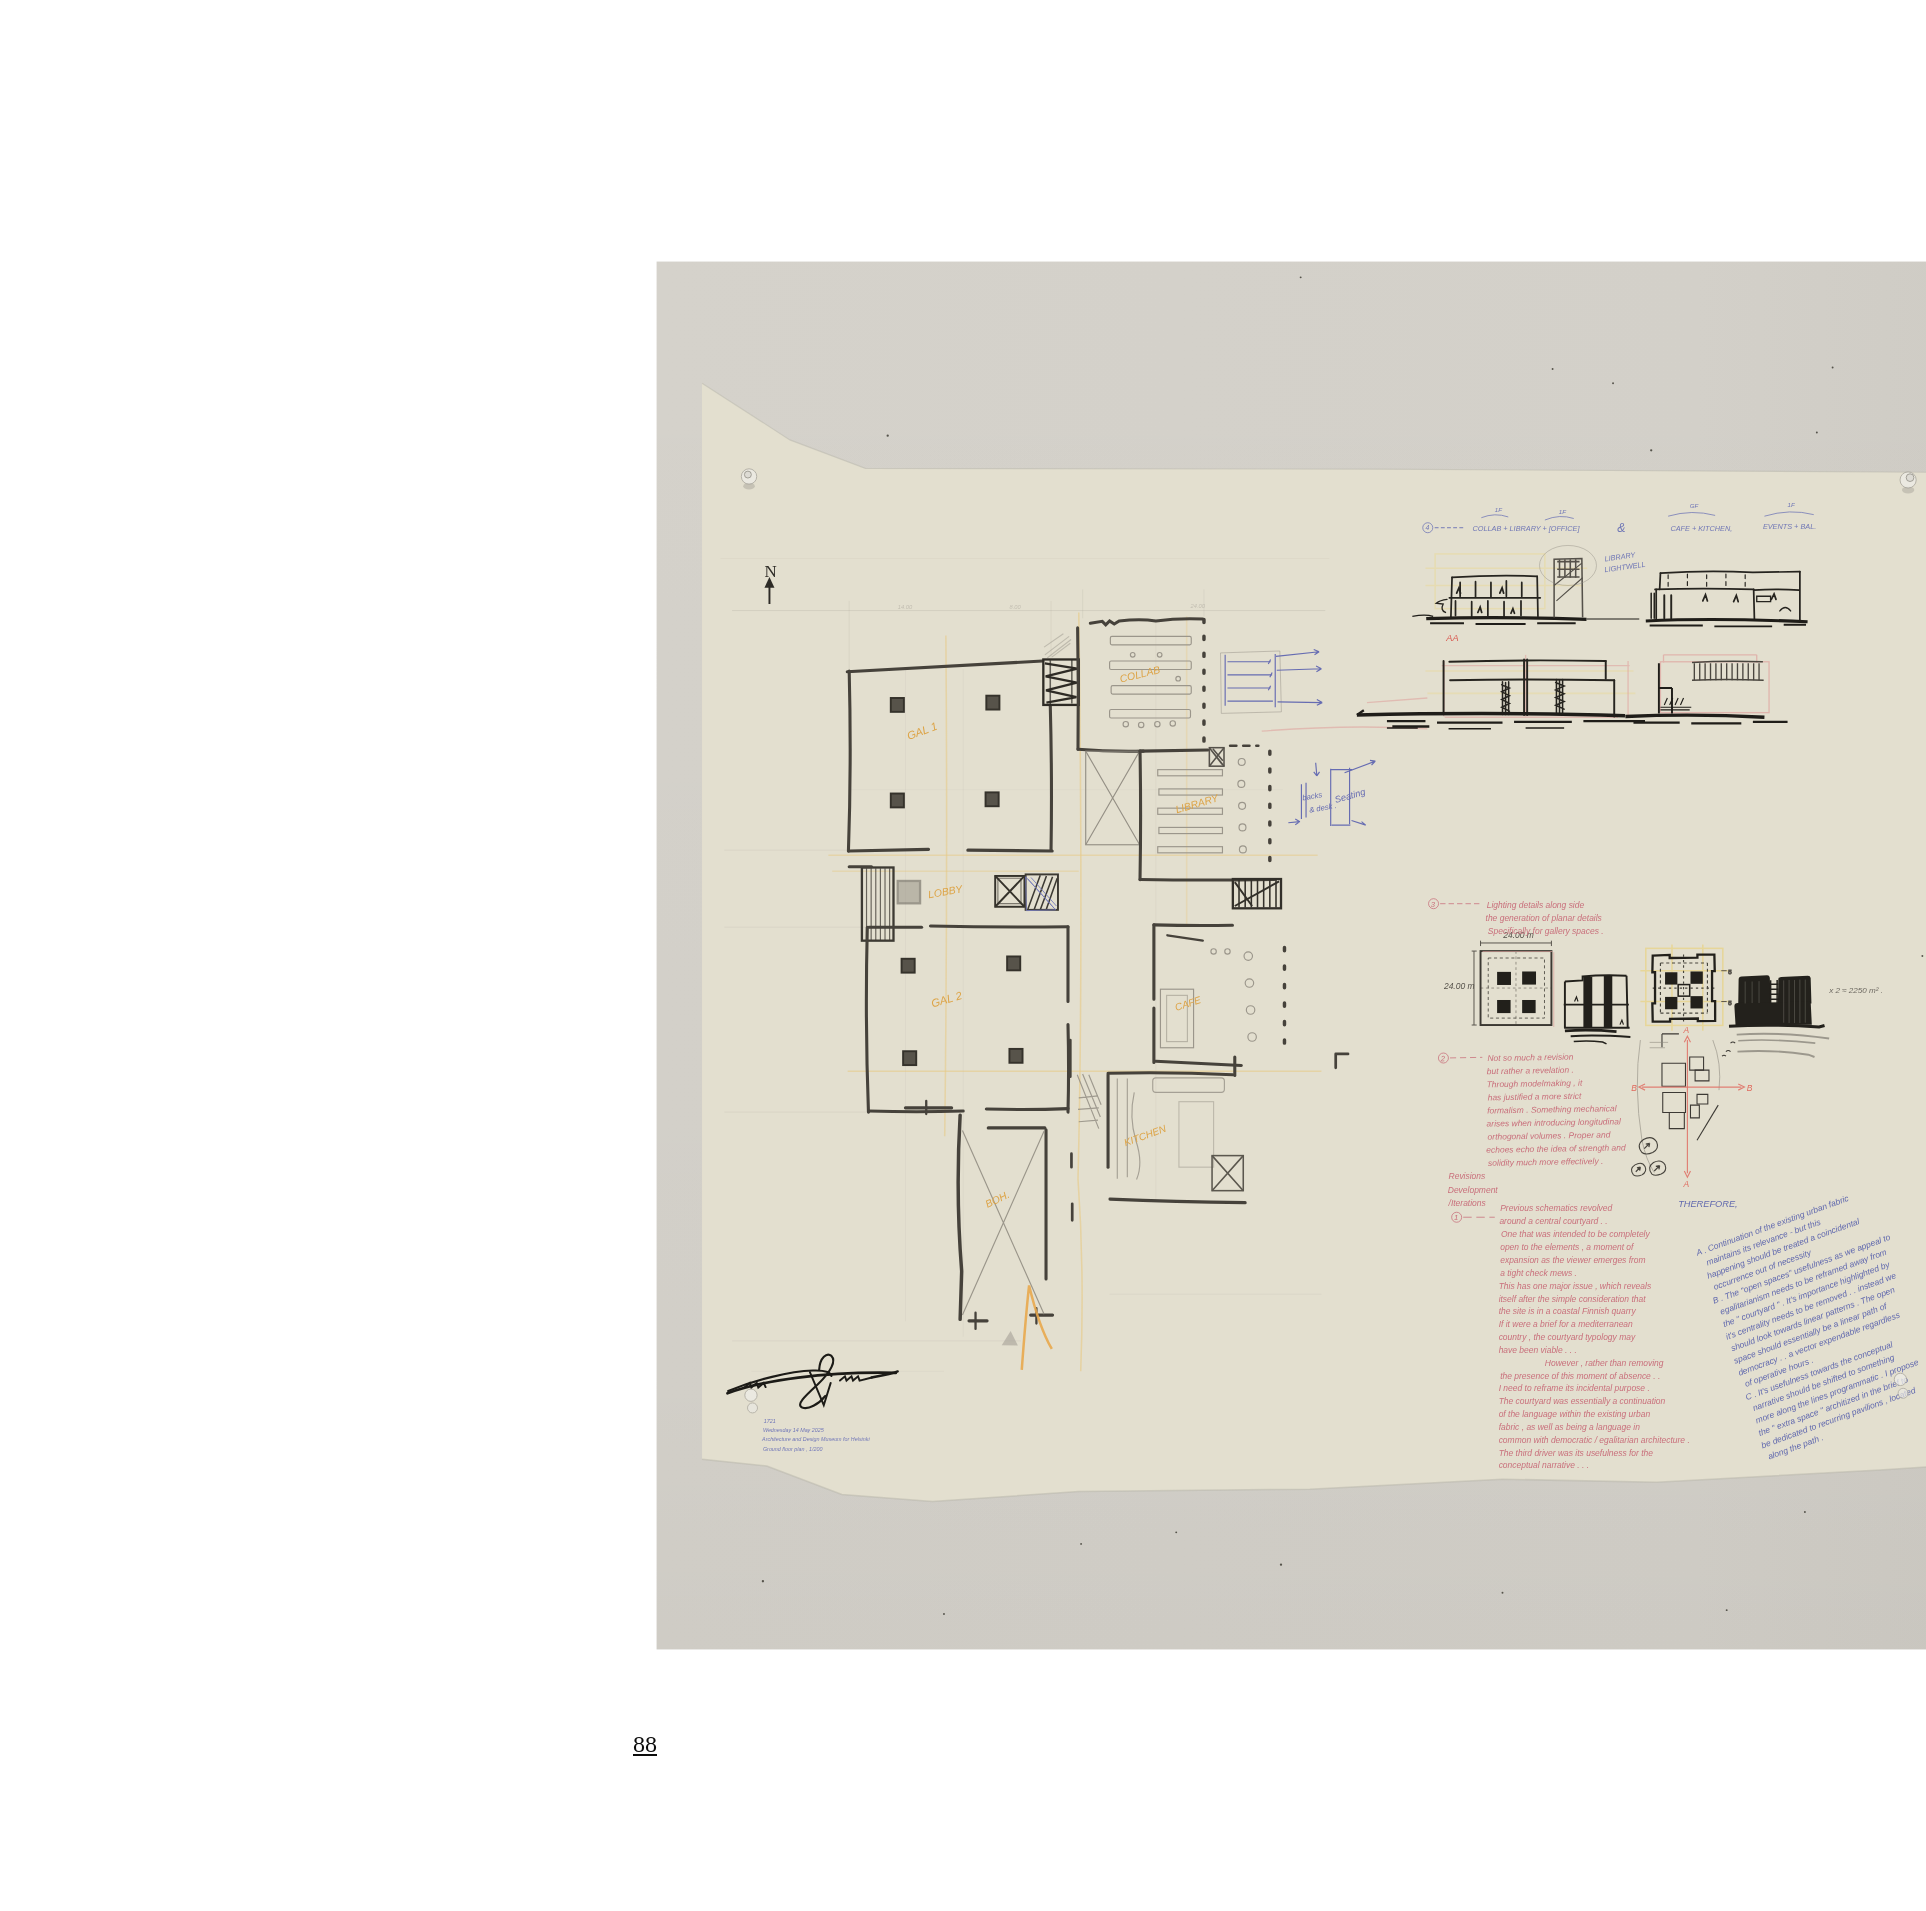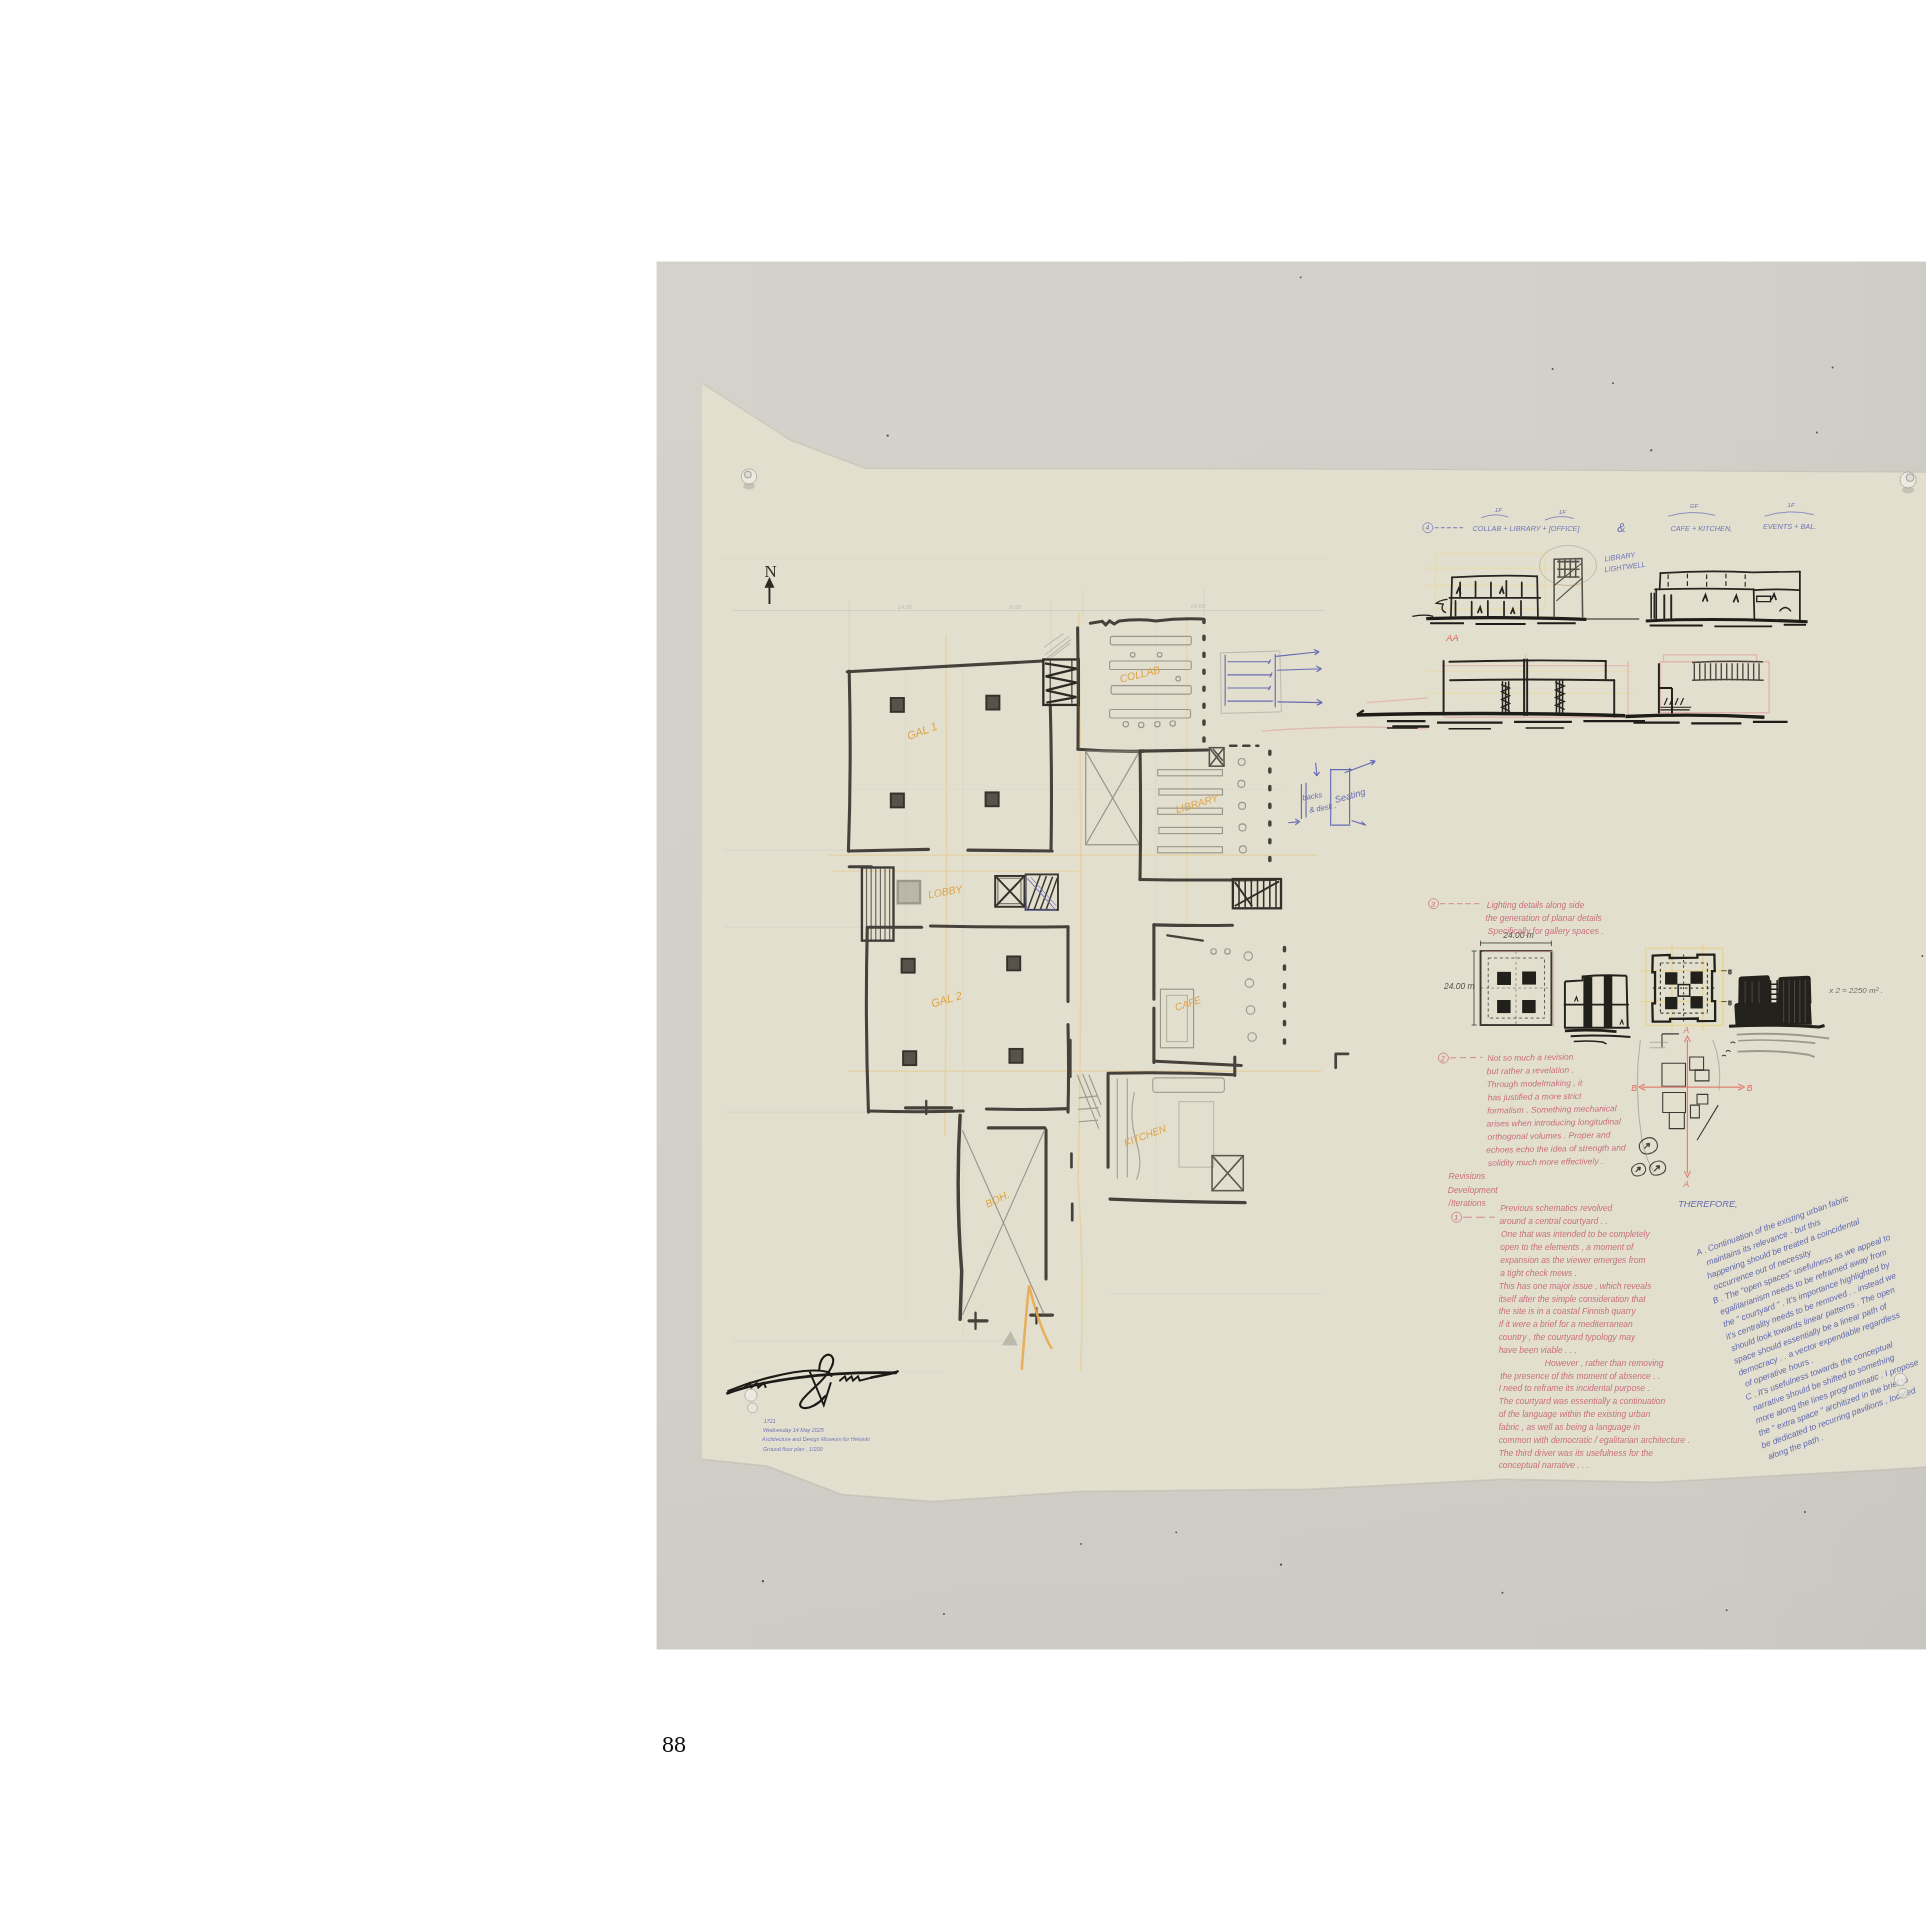--- a/index.html
+++ b/index.html
@@ -758,16 +758,16 @@
         <circle cx="3325" cy="4062" r="3"></circle>
 <circle cx="4482" cy="4180" r="2.5"></circle>
         <circle cx="4685" cy="3925" r="2.5"></circle>
         <circle cx="5080" cy="4120" r="2.5"></circle>
 <circle cx="2450" cy="4190" r="2.5"></circle>
         <circle cx="3900" cy="4135" r="2.5"></circle>
         <circle cx="4990" cy="2482" r="2.5"></circle>
 </g>
 </svg>
 
-<div class="pn" style="left:662px;top:1731px;">88</div>
+<div class="pn" style="left:633px;top:1731px;text-decoration:underline;">88</div>
 
 </div>
 
 
 </body></html>

